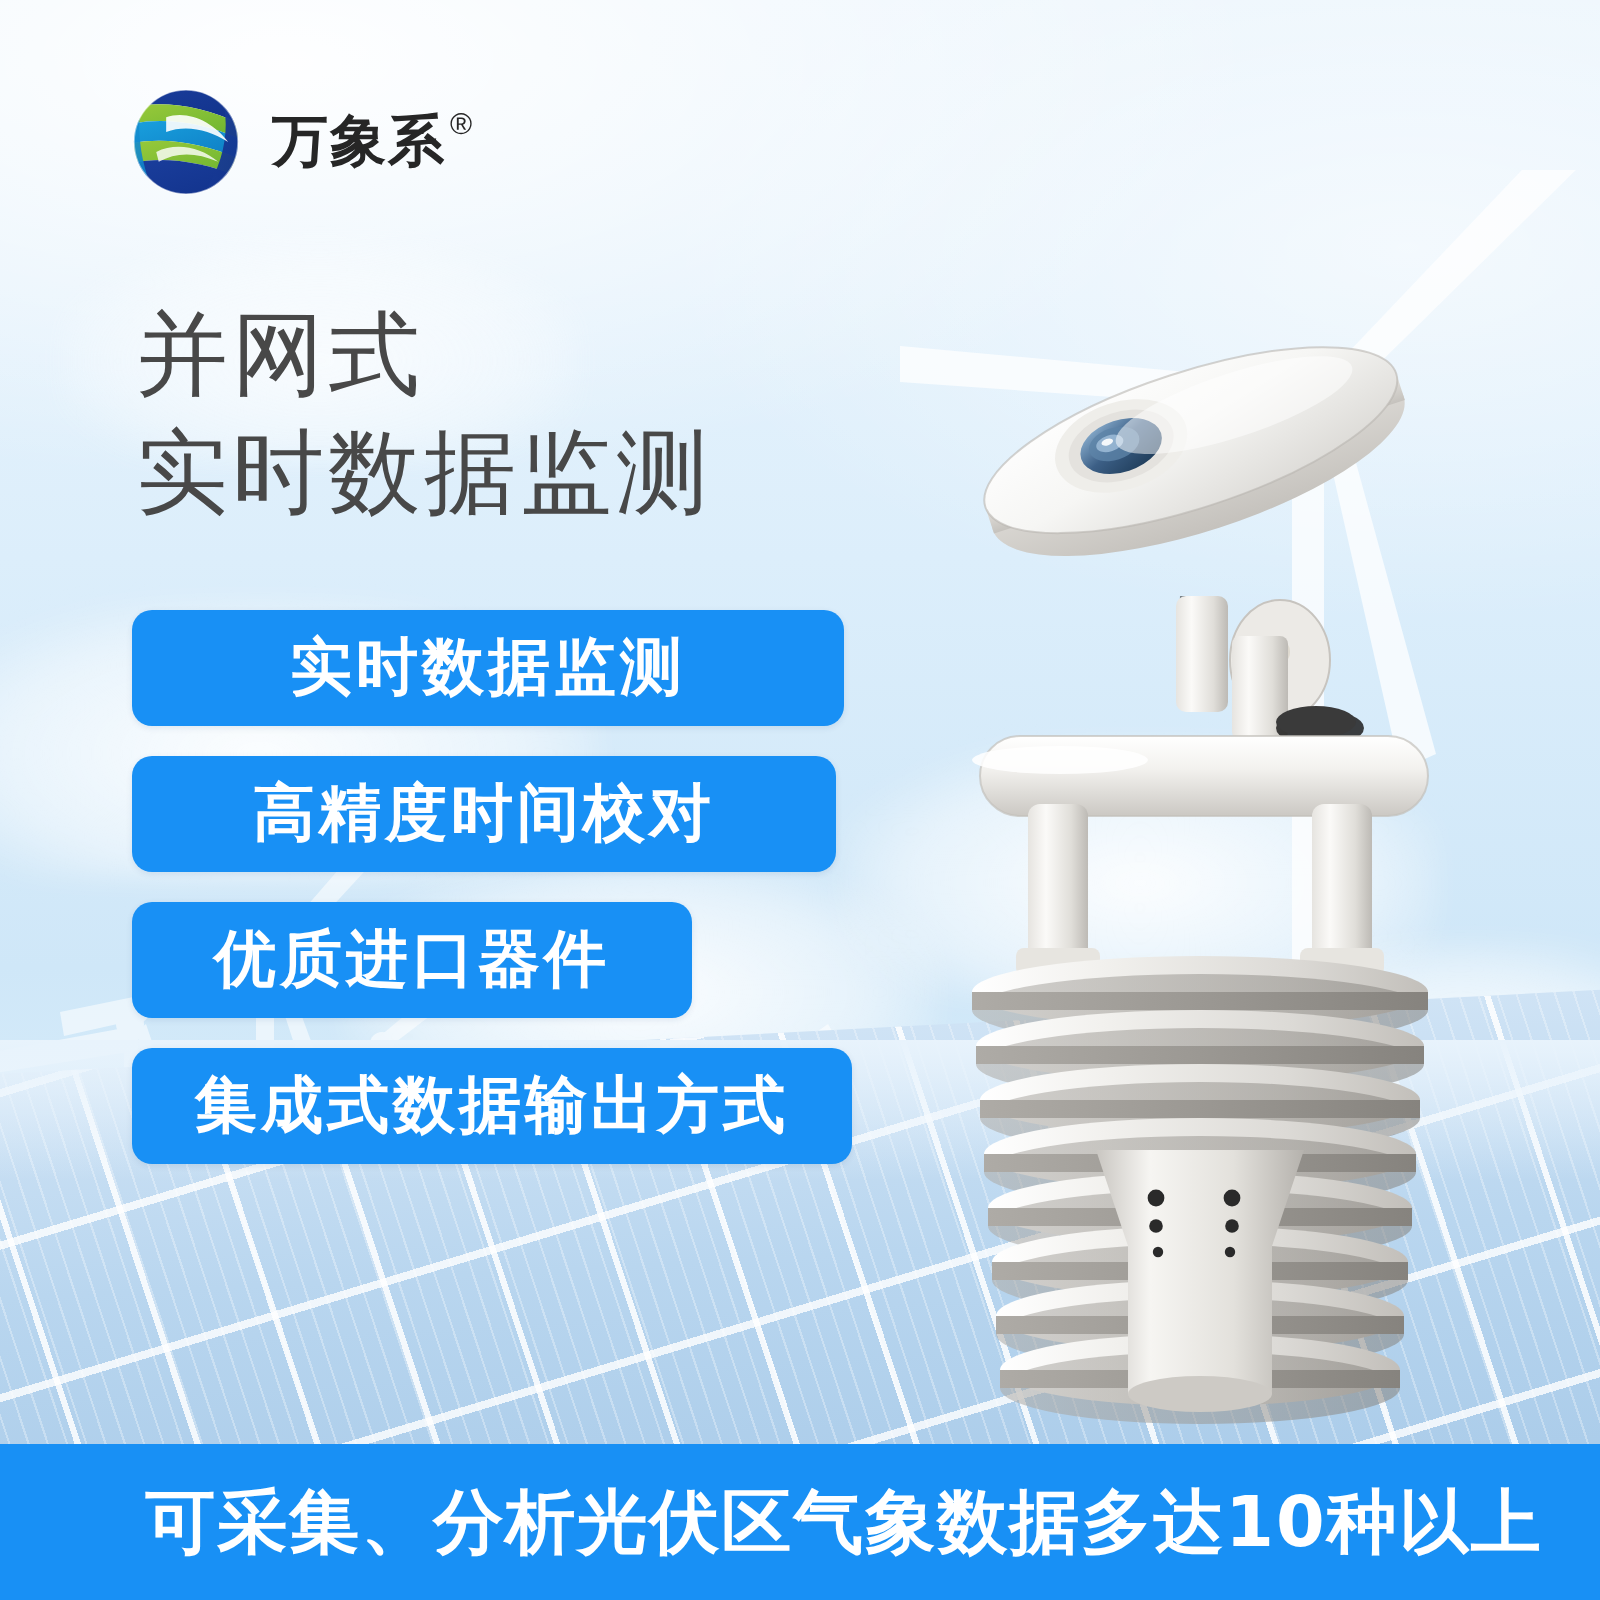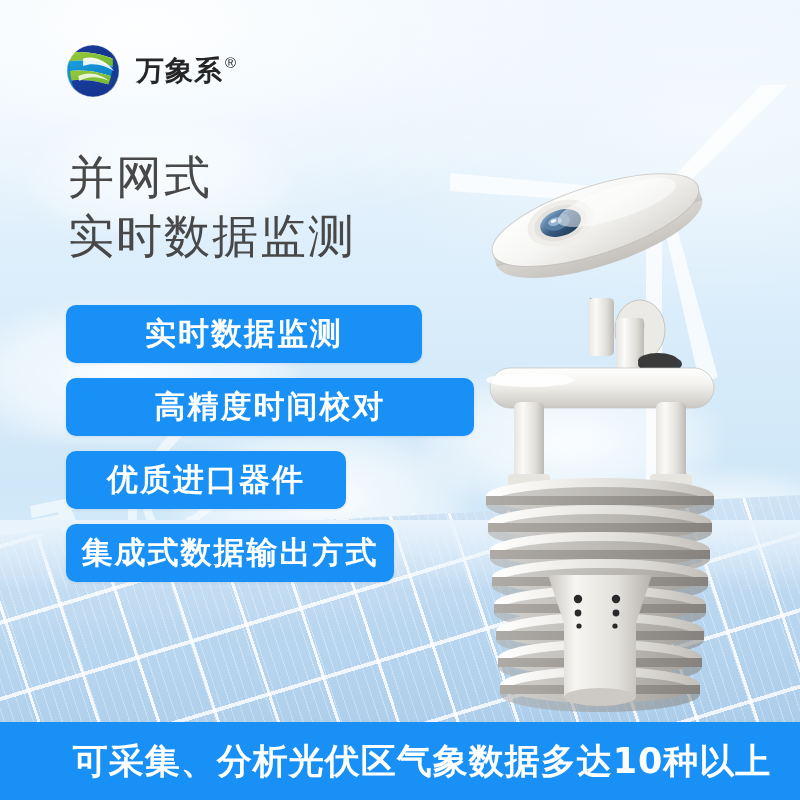--- a/index.html
+++ b/index.html
@@ -88,23 +88,23 @@
   .badge {
     height:58px; border-radius:10px;
     background:#1890f5;
     display:flex; align-items:center; justify-content:center;
     color:#ffffff; font-size:31px; font-weight:bold;
     letter-spacing:2px; white-space:nowrap;
     font-family:"DejaVu Sans","Liberation Sans",sans-serif;
     box-shadow:0 1px 3px rgba(0,60,120,.10);
   }
   .badge.w1 { width:356px; }
-  .badge.w2 { width:408px; }
+  .badge.w2 { width:352px; }
   .badge.w3 { width:280px; }
-  .badge.w4 { width:328px; }
+  .badge.w4 { width:360px; }
 
   
   .device { position:absolute; left:470px; top:130px; width:260px; height:590px; }
 
   
   .bottom-banner {
     position:absolute; left:0; bottom:0; width:800px; height:78px;
     background:#1890f5;
     display:flex; align-items:center; justify-content:center;
   }

